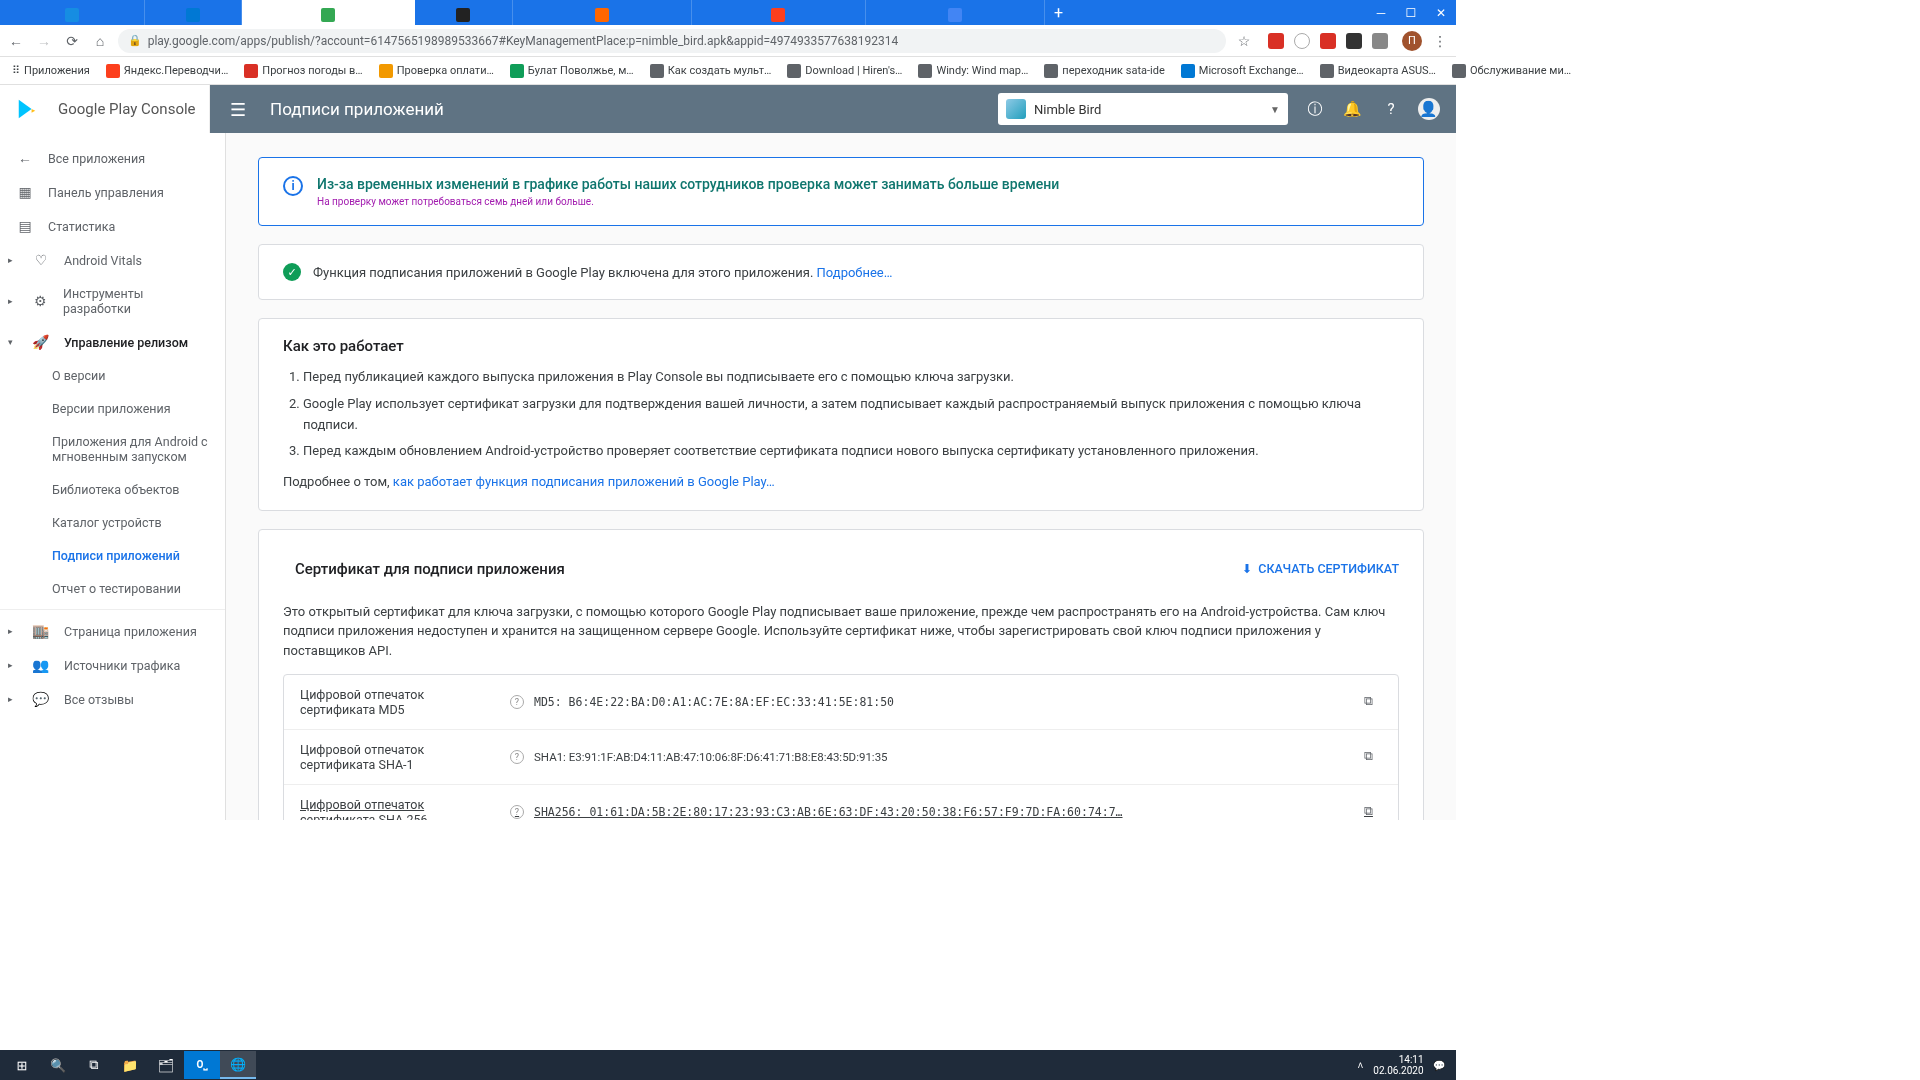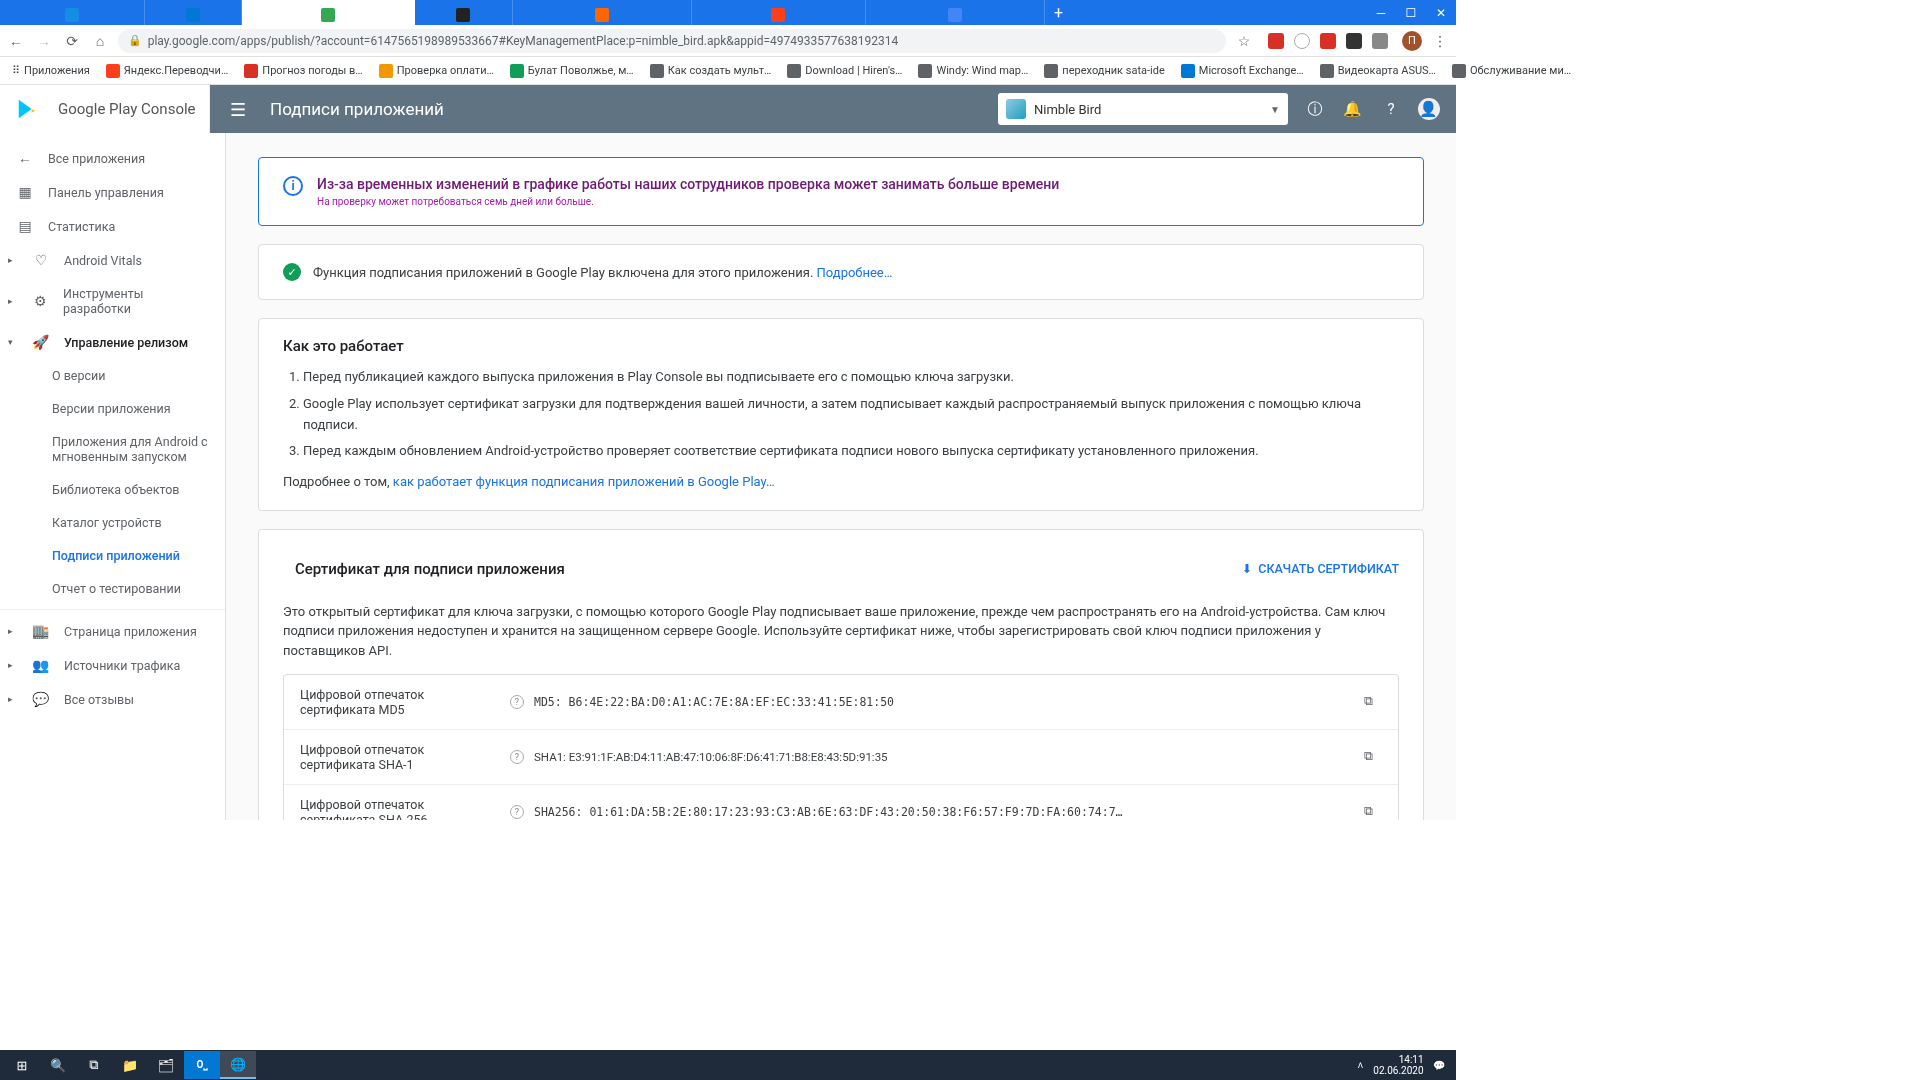--- a/index.html
+++ b/index.html
@@ -47,35 +47,35 @@
 .side-item { display: flex; align-items: center; padding: 9px 16px; font-size: 12.5px; color: #5f6368; gap: 14px; cursor: pointer; }
 .side-item.sub { padding-left: 52px; font-size: 12.5px; }
 .side-item.active { color: #1a73e8; font-weight: 500; }
 .side-item .sicon { width: 18px; text-align: center; font-size: 14px; color: #5f6368; }
 .side-item .caret { width: 10px; font-size: 9px; color: #5f6368; margin-left:-8px;}
 
 .content { flex: 1; overflow-y: auto; background: #fafafa; padding: 24px 32px; }
 .card { background: #fff; border: 1px solid #dadce0; border-radius: 4px; margin-bottom: 18px; padding: 18px 24px; }
 .notice { border: 1px solid #1a73e8; display: flex; gap: 14px; align-items: flex-start; }
 .notice .nicon { width: 20px; height: 20px; border-radius: 50%; border: 2px solid #1a73e8; color: #1a73e8; display: flex; align-items: center; justify-content: center; font-size: 12px; font-weight: bold; flex-shrink:0; }
-.notice .nhead { font-size: 14px; font-weight: 500; color: #701a75; margin-bottom: 4px; }
+.notice .nhead { font-size: 14px; font-weight: 500; color: #0f766e; margin-bottom: 4px; }
 .notice .nbody { font-size: 10px; color: #a21caf; }
 .success-banner { display: flex; align-items: center; gap: 12px; font-size: 13px; color: #3c4043; }
 .success-banner .check { width: 18px; height: 18px; border-radius: 50%; background: #0f9d58; color: #fff; display: flex; align-items: center; justify-content: center; font-size: 11px; }
 .success-banner a { color: #1a73e8; text-decoration: none; }
 .card h3 { font-size: 15px; font-weight: 500; color: #202124; margin-bottom: 12px; }
 .card ol { padding-left: 20px; color: #3c4043; font-size: 13px; line-height: 1.6; }
 .card ol li { margin-bottom: 6px; }
 .card p { font-size: 13px; color: #3c4043; line-height: 1.5; }
 .card a { color: #1a73e8; text-decoration: none; }
 .cert-head { display: flex; justify-content: space-between; align-items: center; margin-bottom: 12px; }
 .dl-btn { color: #1a73e8; font-size: 12.5px; font-weight: 500; display: flex; align-items: center; gap: 6px; cursor: pointer; }
 .fp-box { border: 1px solid #dadce0; border-radius: 4px; margin-top: 14px; }
 .fp-row { display: flex; align-items: center; padding: 12px 16px; border-bottom: 1px solid #eee; font-size: 12.5px; color: #3c4043; gap: 10px; }
-.fp-row:last-child { border-bottom: none; }
+.fp-row:last-child { border-bottom: none; text-decoration: underline; }
 .fp-label { width: 200px; flex-shrink: 0; }
 .fp-help { width: 14px; height: 14px; border: 1px solid #aaa; border-radius: 50%; display: flex; align-items: center; justify-content: center; font-size: 9px; color: #888; flex-shrink: 0; }
 .fp-val { flex: 1; font-family: monospace; font-size: 11.5px; white-space: nowrap; overflow: hidden; text-overflow: ellipsis; }
 .fp-copy { width: 18px; height: 18px; cursor: pointer; color: #5f6368; flex-shrink: 0; }
 .underline-red { border-bottom: 2px solid #e53935; padding-bottom: 1px; }
 
 
 .taskbar { position: fixed; left: 0; bottom: 0; width: 1456px; height: 30px; background: #1f2b3a; display: flex; align-items: center; padding: 0 4px; }
 .tbtn { width: 36px; height: 28px; display: flex; align-items: center; justify-content: center; color: #fff; font-size: 13px; }
 .tbtn.active { background: rgba(255,255,255,0.15); border-bottom: 2px solid #76b9ed; }

